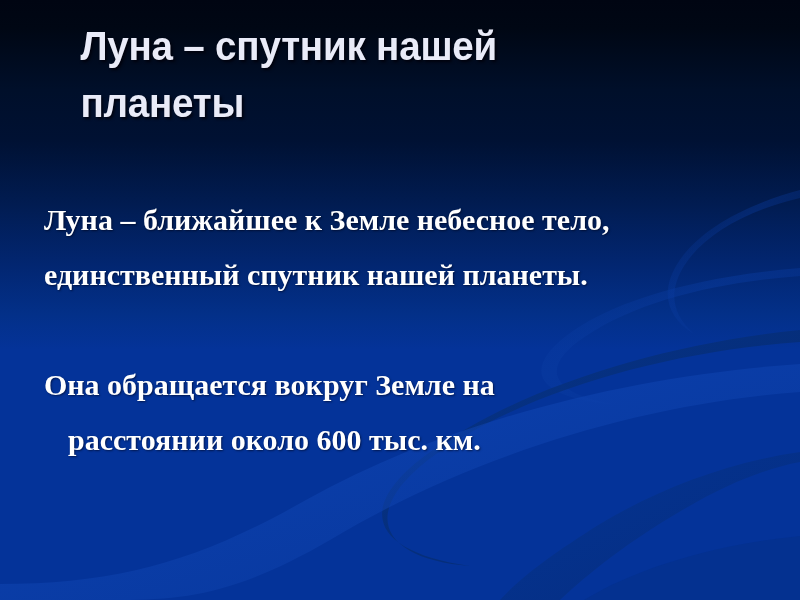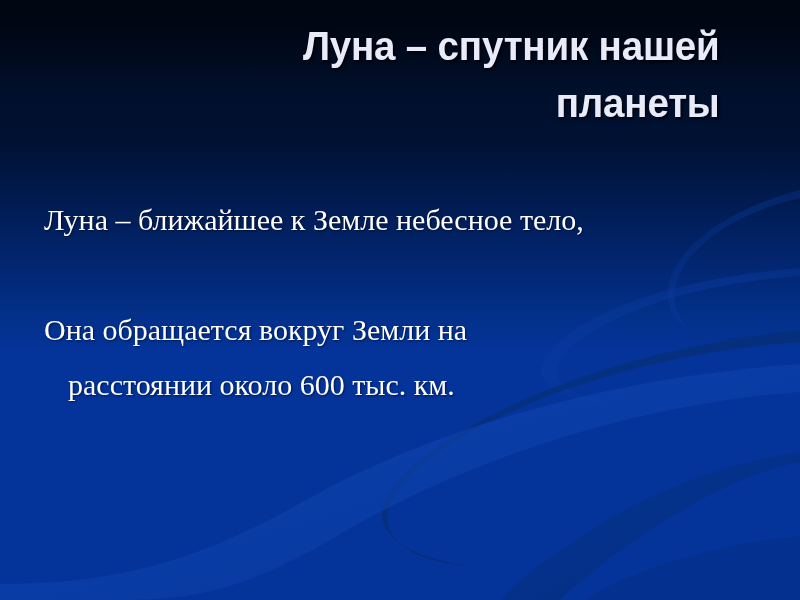--- a/index.html
+++ b/index.html
@@ -40,21 +40,21 @@
     width: 800px;
     height: 600px;
   }
 
   
   .title-block {
     position: absolute;
     left: 60px;
     top: 18px;
     width: 680px;
-    text-align: right;
+    text-align: left;
   }
   .title-line {
     font-family: "Liberation Sans Narrow", "Liberation Sans", "DejaVu Sans", sans-serif;
     font-weight: bold;
     font-size: 41px;
     line-height: 57px;
     letter-spacing: -0.2px;
     color: #E9EBF8;
     text-shadow: 2px 2px 3px rgba(0, 0, 10, 0.85);
     transform: scaleX(0.94);
@@ -68,20 +68,21 @@
     left: 44px;
     top: 192px;
     width: 724px;
   }
   .para {
     color: #FFFFFF;
     font-size: 30px;
     line-height: 55px;
     text-shadow: 1px 1px 2px rgba(0, 0, 20, 0.55);
     white-space: nowrap;
+    font-weight: bold;
   }
   .para .line {
     display: block;
   }
   
   .para .line.indent {
     padding-left: 24px;
   }
   .para-gap {
     height: 55px;
@@ -141,24 +142,25 @@
 
   <div class="title-block">
     <div class="title-line">Луна – спутник нашей</div>
     <div class="title-line">планеты</div>
   </div>
 
   <div class="body-block">
 
     <div class="para">
       <span class="line">Луна – ближайшее к Земле небесное тело,</span>
+      <span class="line">единственный спутник нашей планеты.</span>
     </div>
 
     <div class="para-gap"></div>
 
     <div class="para">
-      <span class="line">Она обращается вокруг Земли на</span>
+      <span class="line">Она обращается вокруг Земле на</span>
       <span class="line indent">расстоянии около 600 тыс. км.</span>
     </div>
 
   </div>
 
 </div>
 
 </body></html>

